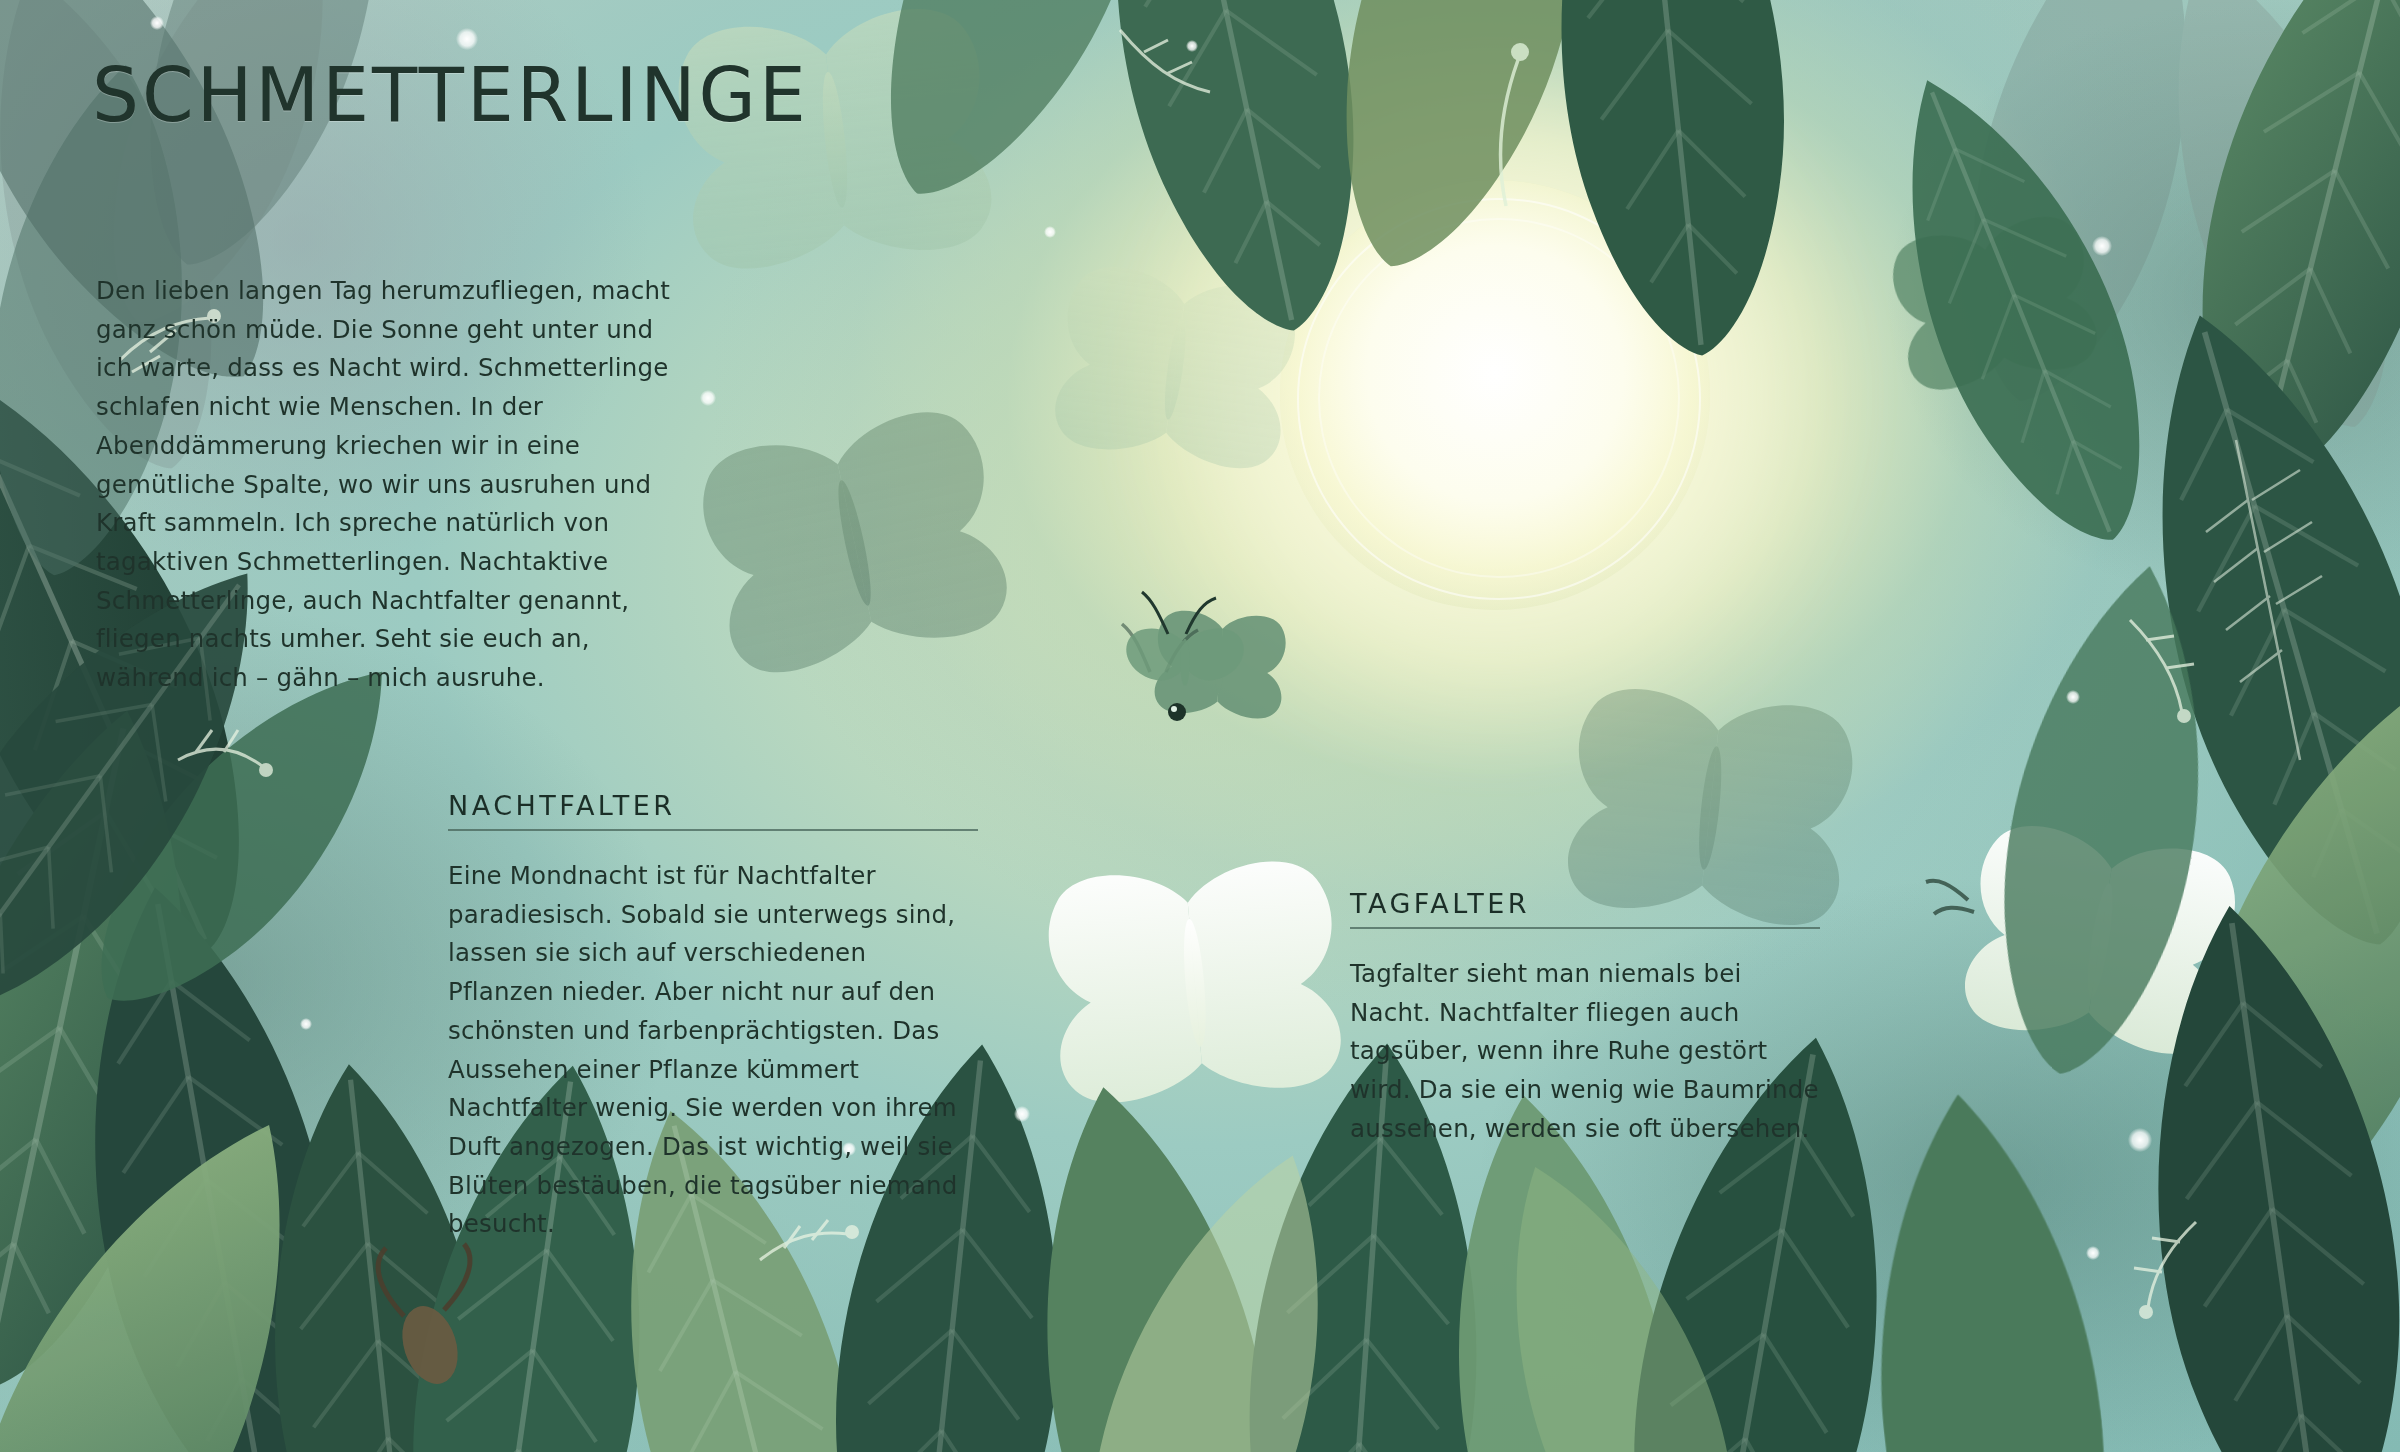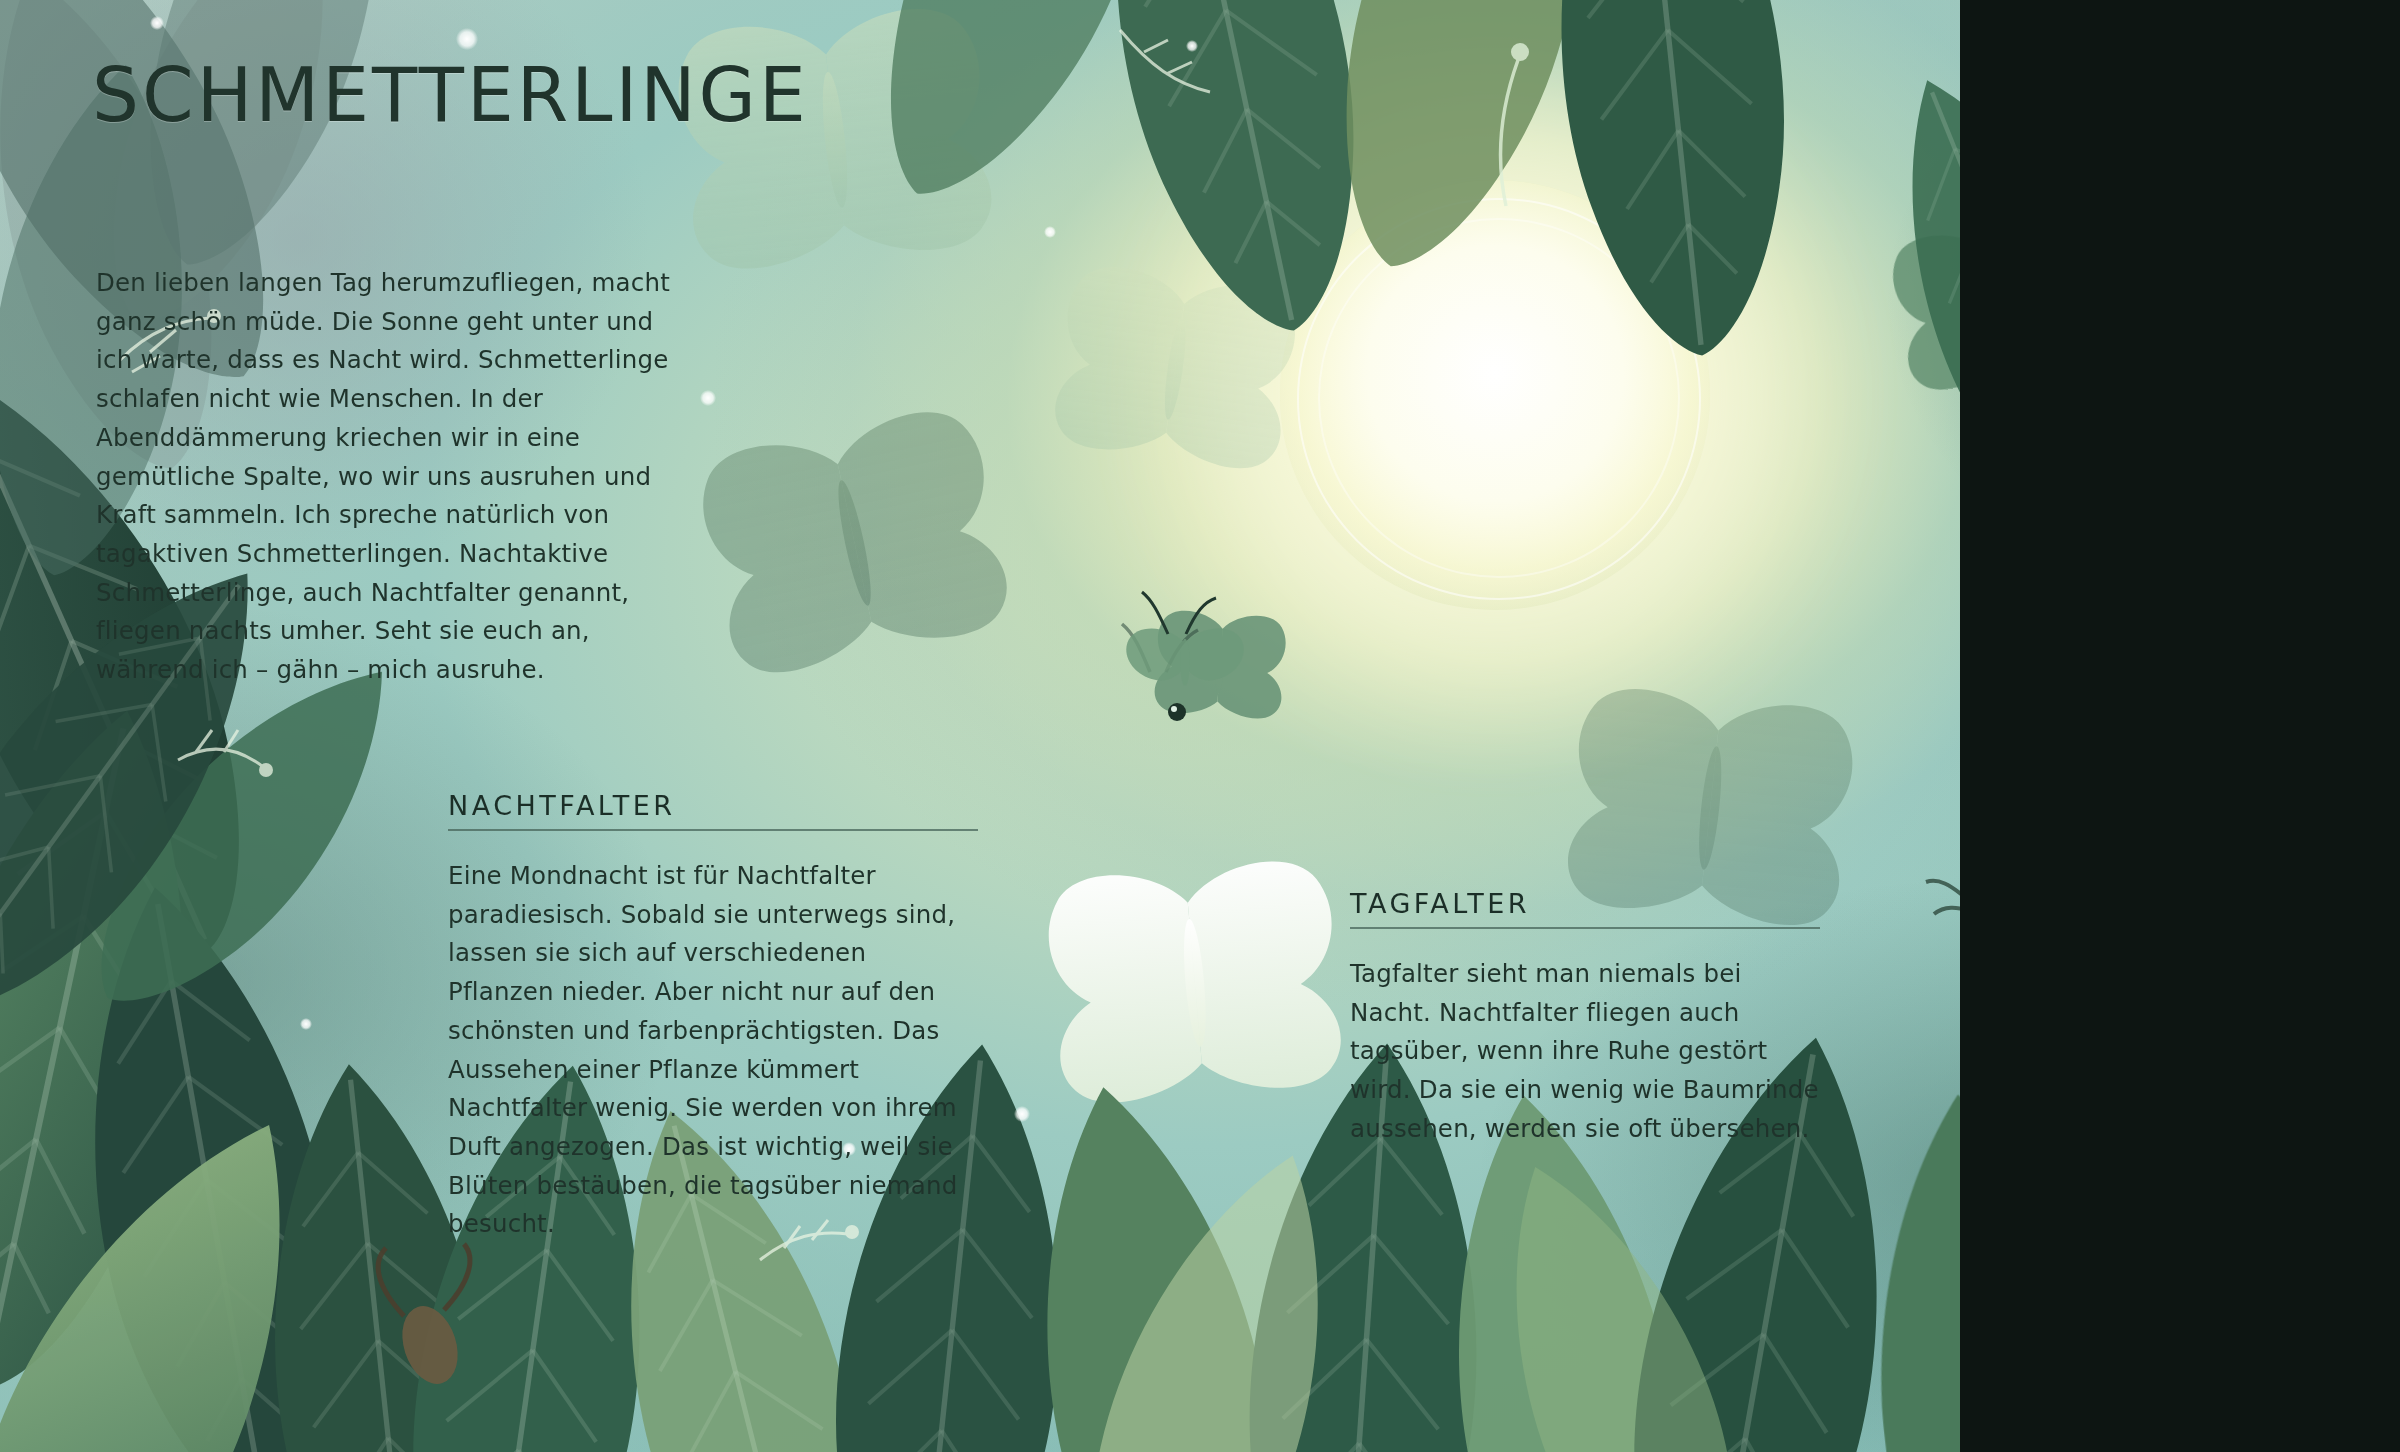--- a/index.html
+++ b/index.html
@@ -2,21 +2,21 @@
 <html><head>
 <meta charset="utf-8">
 <style>
   html, body {
     margin: 0;
     padding: 0;
     background: #0d1512;
   }
   .page {
     position: relative;
-    width: 1960px;
+    width: 2400px;
     height: 1452px;
     overflow: hidden;
     font-family: "DejaVu Sans", sans-serif;
     background: #8fb89a;
   }
 
   
   .bg-base {
     position: absolute; inset: 0;
     background:
@@ -59,21 +59,21 @@
     font-size: 74px;
     line-height: 1.02;
     letter-spacing: 3px;
     font-weight: 400;
     text-shadow: 0 1px 0 rgba(255,255,255,0.25);
   }
   .title .l2 { display: block; }
 
   .intro {
     position: absolute;
-    left: 96px; top: 264px;
+    left: 96px; top: 272px;
     width: 600px;
     color: #1f332b;
     font-size: 24.5px;
     line-height: 1.58;
     letter-spacing: .2px;
   }
 
   .col {
     position: absolute;
     color: #1f332b;

